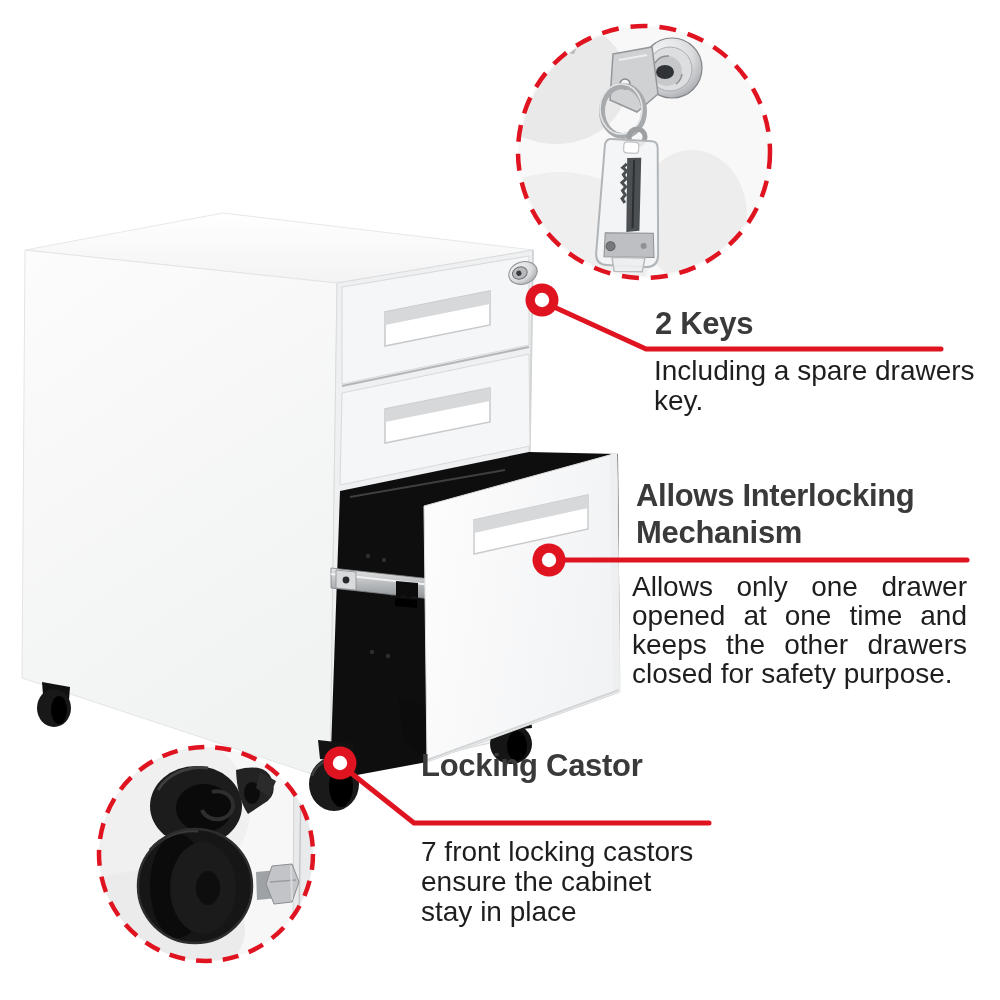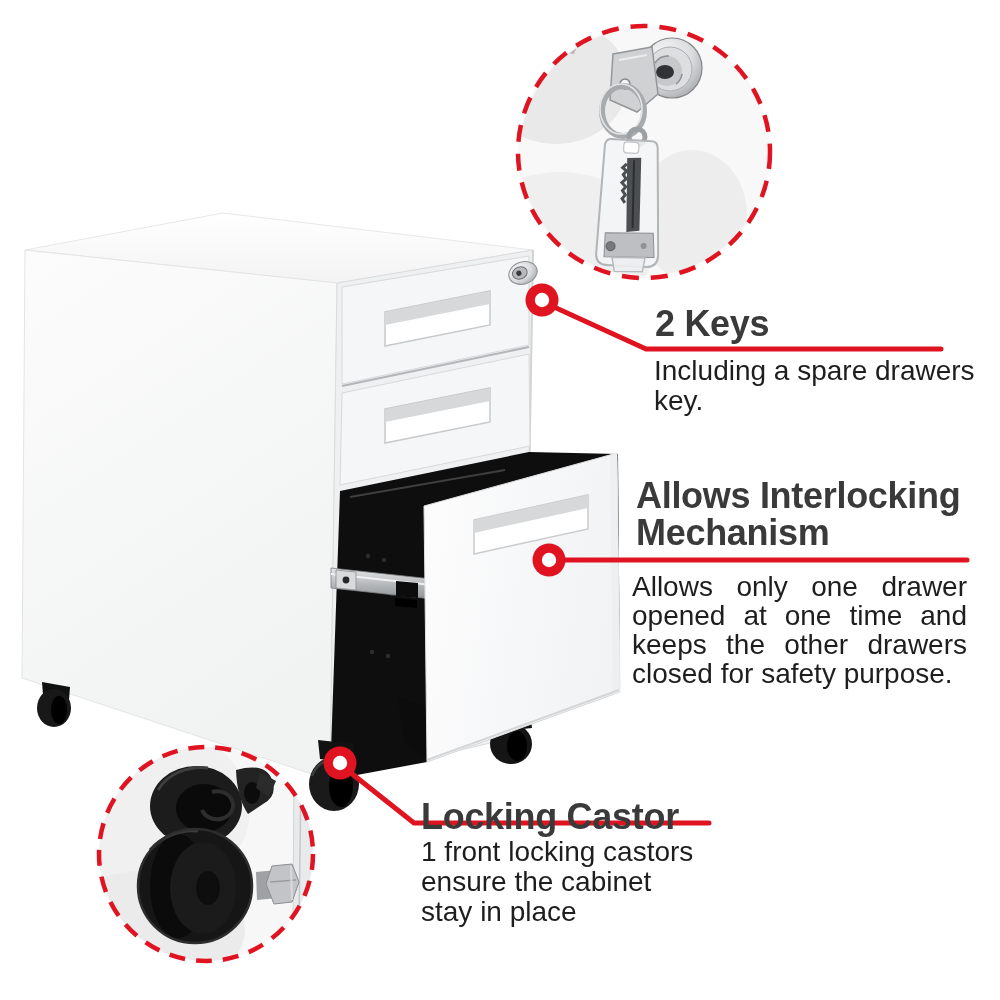--- a/index.html
+++ b/index.html
@@ -2,31 +2,31 @@
 <html><head>
 <meta charset="utf-8">
 <style>
   html,body{margin:0;padding:0;background:#ffffff;}
   .stage{
     position:relative;width:1000px;height:1000px;overflow:hidden;
     background:#ffffff;font-family:"Liberation Sans",sans-serif;
   }
   .stage svg{position:absolute;left:0;top:0;}
   .co-title{
-    position:absolute;font-weight:bold;font-size:36px;line-height:37px;
+    position:absolute;font-weight:bold;font-size:31px;line-height:37px;
     color:#3a3a3a;letter-spacing:-0.3px;white-space:pre-line;
   }
   .co-body{
     position:absolute;font-size:28px;line-height:30px;color:#1e1e1e;
   }
   #keys-title{left:655px;top:305px;}
   #keys-desc{left:654px;top:356px;width:322px;}
   #interlock-title{left:636px;top:477px;width:345px;}
   #interlock-desc{left:632px;top:572px;width:335px;line-height:29px;text-align:justify;}
-  #castor-title{left:421px;top:798px;}
+  #castor-title{left:421px;top:747px;}
   #castor-desc{left:421px;top:837px;width:282px;}
 </style>
 </head>
 <body>
 
 <div class="stage">
 
 <svg width="1000" height="1000" viewBox="0 0 1000 1000">
   <defs>
     <linearGradient id="gTop" x1="0" y1="0" x2="0" y2="1">
@@ -246,15 +246,15 @@
   </g>
 </svg>
 
   <div class="co-title" id="keys-title">2 Keys</div>
   <div class="co-body" id="keys-desc">Including a spare drawers key.</div>
 
   <div class="co-title" id="interlock-title">Allows Interlocking Mechanism</div>
   <div class="co-body" id="interlock-desc">Allows only one drawer opened at one time and keeps the other drawers closed for safety purpose.</div>
 
   <div class="co-title" id="castor-title">Locking Castor</div>
-  <div class="co-body" id="castor-desc">1 front locking castors ensure the cabinet stay in place</div>
+  <div class="co-body" id="castor-desc">7 front locking castors ensure the cabinet stay in place</div>
 
 </div>
 
 </body></html>

